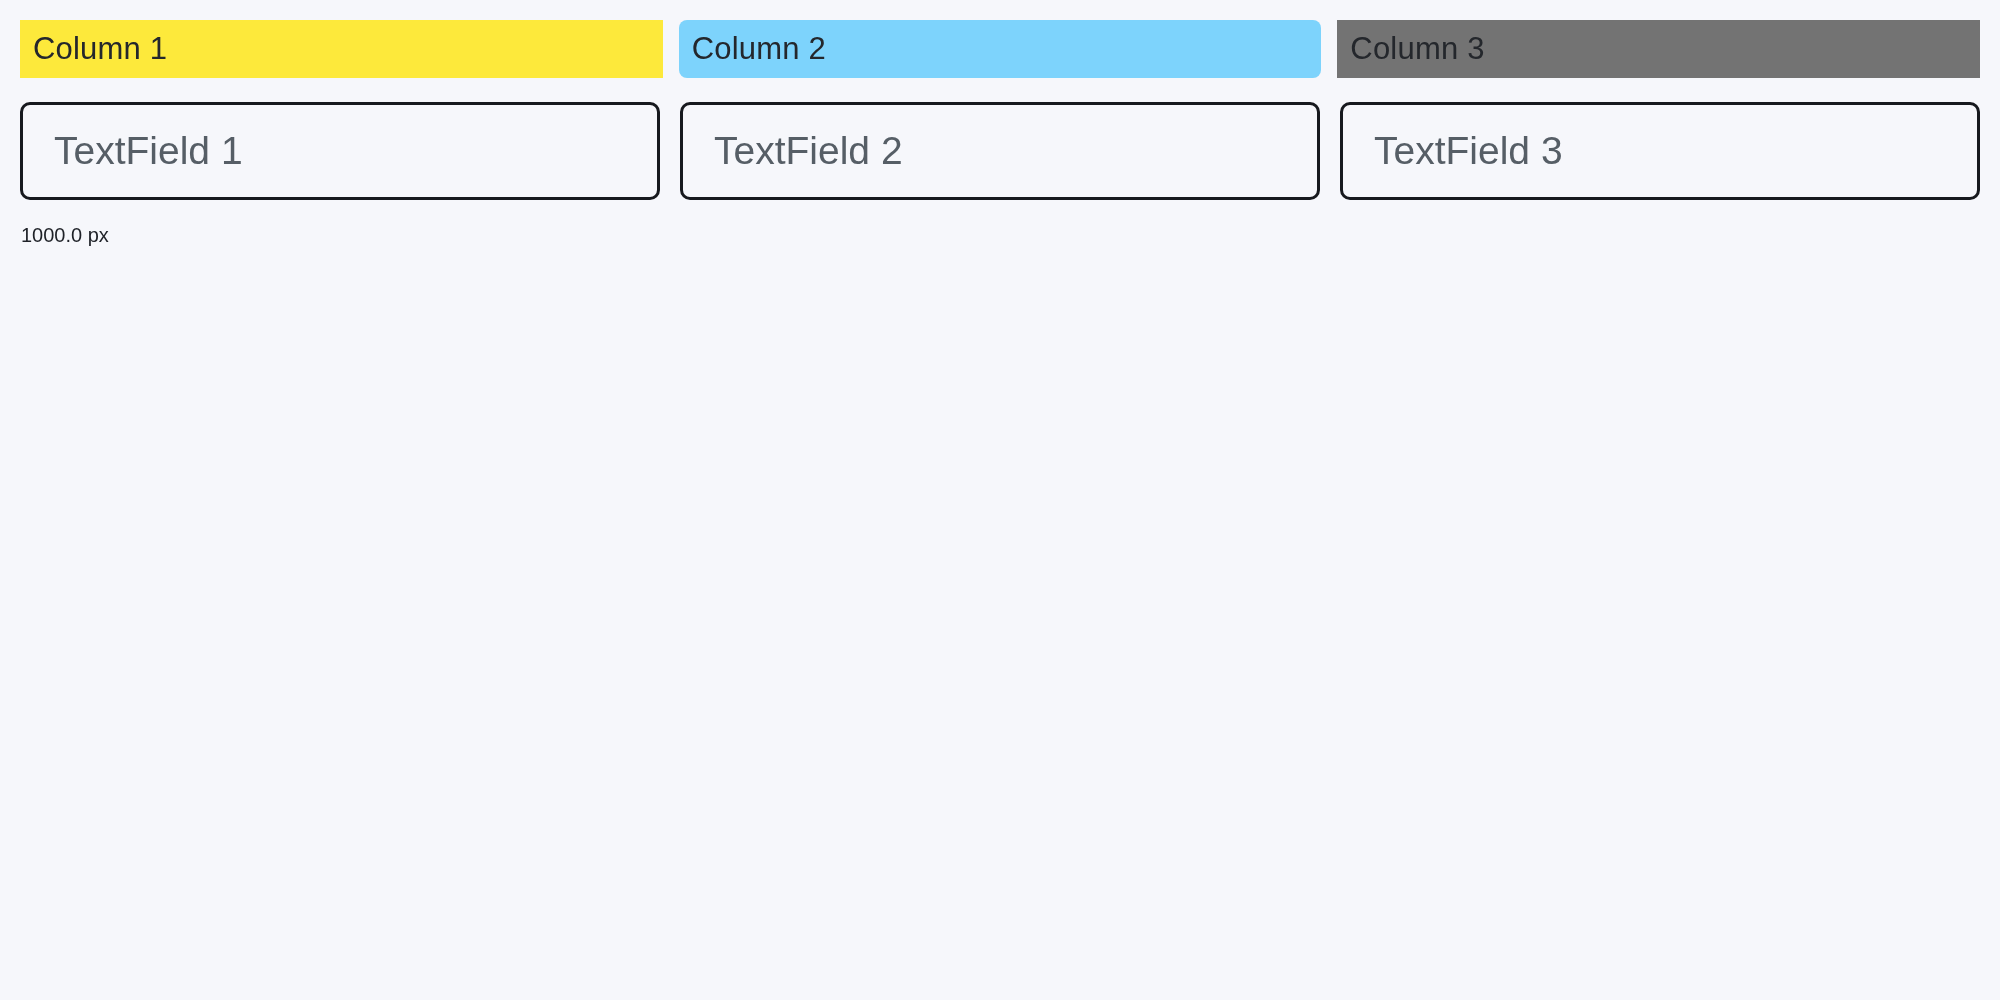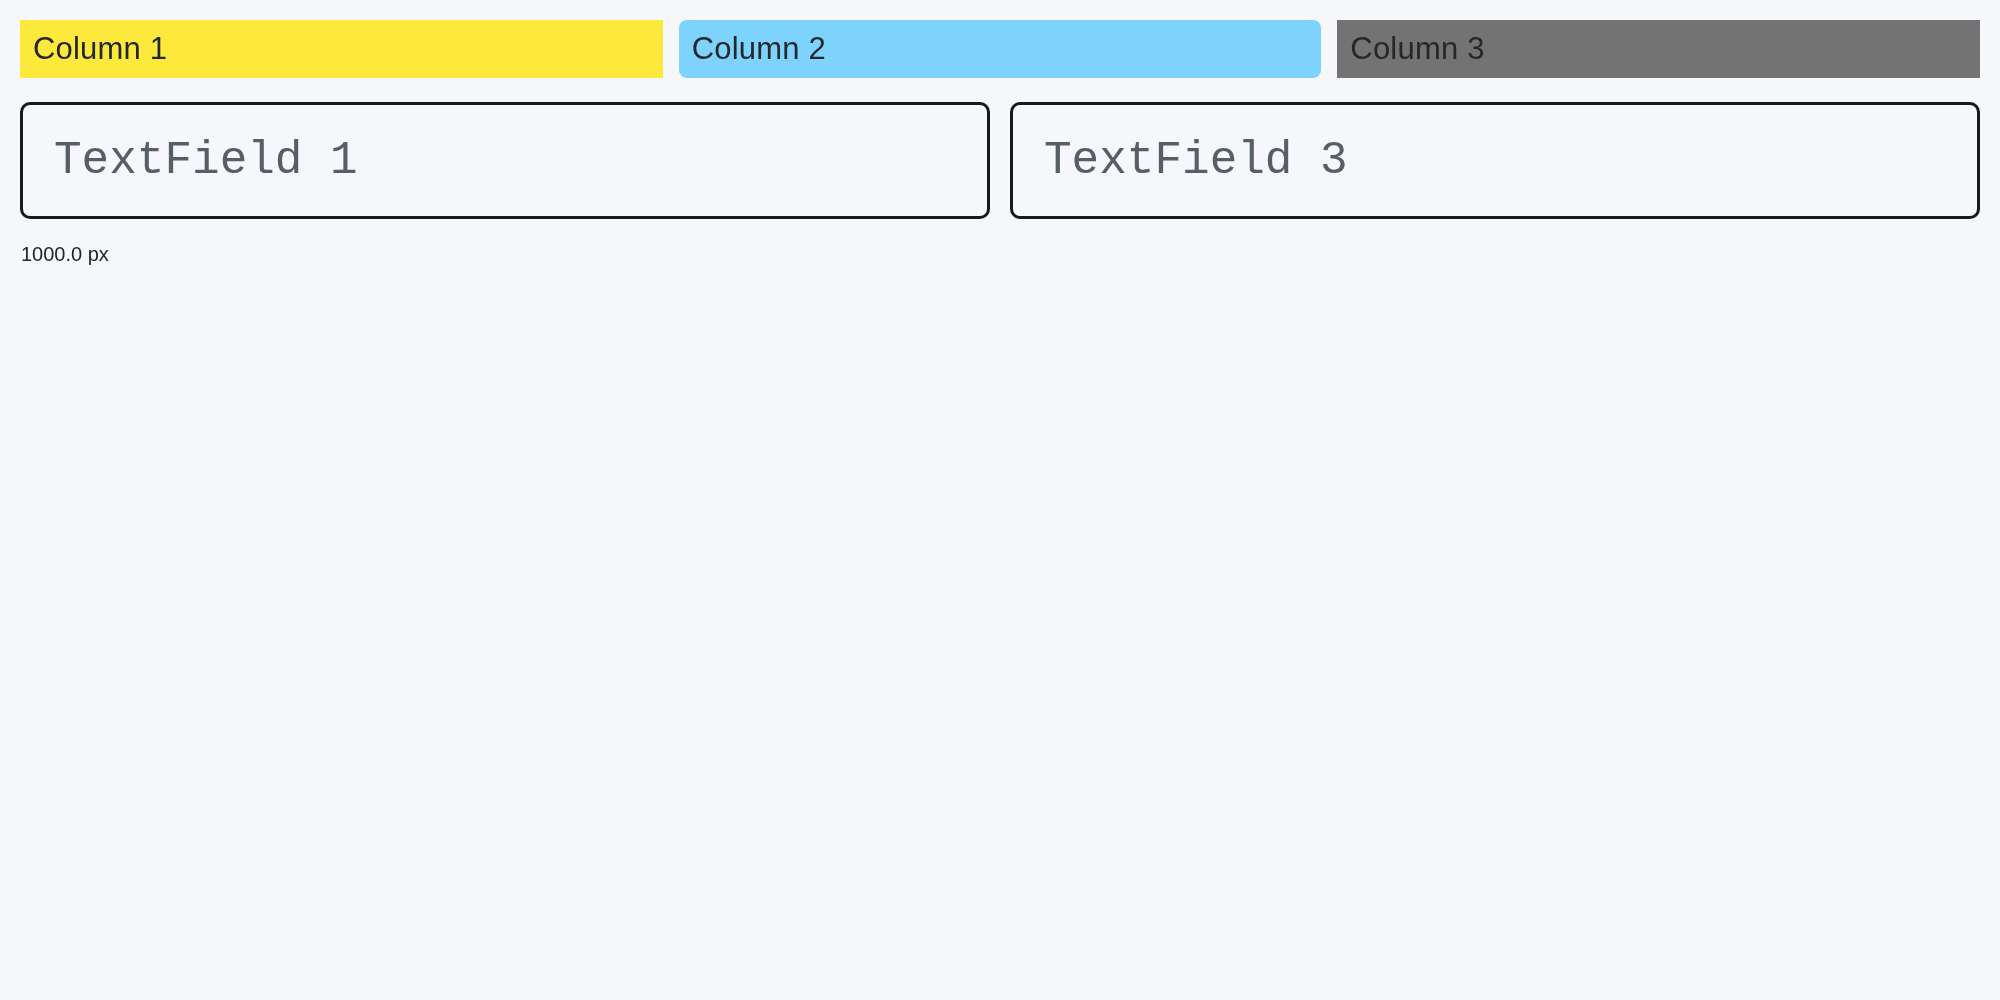--- a/index.html
+++ b/index.html
@@ -29,28 +29,28 @@
     letter-spacing: 0.2px;
     white-space: nowrap;
   }
   .fields-row {
     display: flex;
     gap: 20px;
     padding: 24px 20px 0 20px;
   }
   input.field {
     flex: 1 1 0;
-    height: 117px;
+    height: 98px;
     box-sizing: border-box;
     border: 3px solid #17191E;
     border-radius: 10px;
     background: transparent;
     padding: 0 20px 0 31px;
-    font-family: Liberation Mono, monospace;
-    font-size: 46px;
+    font-family: Liberation Sans, sans-serif;
+    font-size: 39px;
     color: #3F464D;
     outline: none;
     min-width: 0;
   }
   input.field::placeholder {
     color: #565E66;
     opacity: 1;
   }
   .width-label {
     padding: 24px 0 0 21px;
@@ -69,16 +69,17 @@
   <div class="bar" style="background-color: #7dd3fc; border-radius: 8px;">
     <span class="bar-label" style="color: rgb(36, 39, 44);">Column 2</span>
   </div>
   <div class="bar" style="background-color: #737373;">
     <span class="bar-label" style="color: rgb(36, 39, 44);">Column 3</span>
   </div>
 </div>
 
 <div class="fields-row">
   <input type="text" class="field" placeholder="TextField 1" style="border-color: rgb(23, 25, 30);">
+  <input type="text" class="field" placeholder="TextField 2" style="border-color: rgb(23, 25, 30);">
   <input type="text" class="field" placeholder="TextField 3" style="border-color: rgb(23, 25, 30);">
 </div>
 
 <div class="width-label" style="color: rgb(31, 34, 40);">1000.0 px</div>
 
 </body></html>

